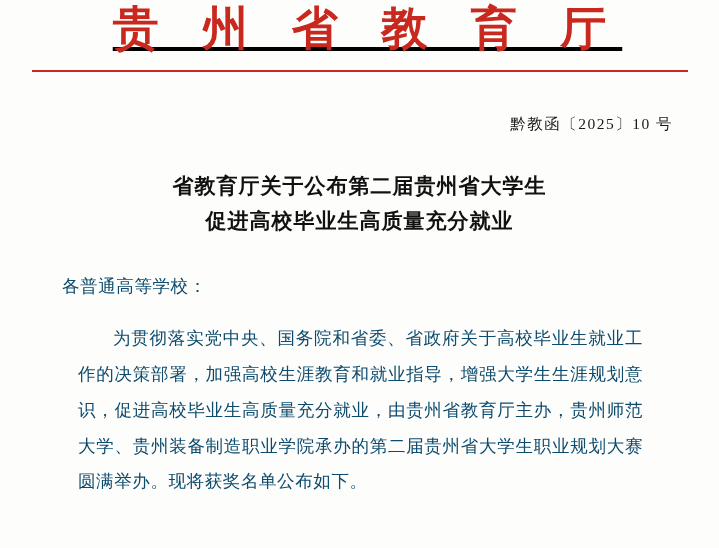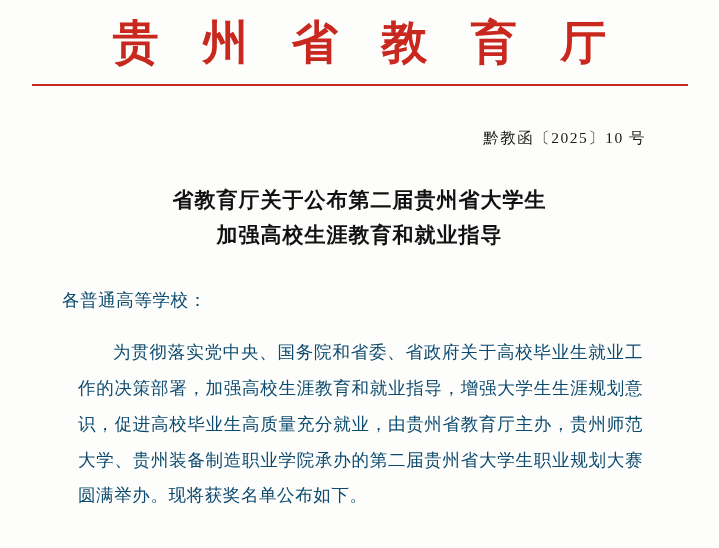--- a/index.html
+++ b/index.html
@@ -17,21 +17,22 @@
     position: relative;
     width: 719px;
     height: 548px;
     background: #fdfdfb;
     box-sizing: border-box;
   }
 
   
   .masthead {
     text-align: center;
-    padding-top: 14px;
+    padding-top: 0;
+    text-decoration: underline;
   }
   .masthead-title {
     color: #c9281f;
     font-family: "Liberation Serif", "DejaVu Serif", serif;
     font-weight: bold;
     font-size: 46px;
     letter-spacing: 16px;
     text-indent: 16px;
     line-height: 1.25;
     white-space: nowrap;
@@ -39,21 +40,21 @@
   .masthead-rule {
     margin: 12px auto 0 auto;
     width: 656px;
     height: 2px;
     background: #c9281f;
   }
 
   
   .docnum-row {
     margin-top: 42px;
-    padding-right: 73px;
+    padding-right: 46px;
     text-align: right;
     font-size: 15.5px;
     color: #1a1a1a;
     letter-spacing: 1.5px;
     font-family: "Liberation Serif", "DejaVu Serif", serif;
   }
 
   
   .doc-title {
     margin-top: 34px;
@@ -94,21 +95,21 @@
 
   <div class="masthead">
     <div class="masthead-title">贵 州 省 教 育 厅</div>
     <div class="masthead-rule"></div>
   </div>
 
   <div class="docnum-row">黔教函〔2025〕10 号</div>
 
   <div class="doc-title">
     <span class="line">省教育厅关于公布第二届贵州省大学生</span>
-    <span class="line">加强高校生涯教育和就业指导</span>
+    <span class="line">促进高校毕业生高质量充分就业</span>
   </div>
 
   <div class="body-text">
     <div class="salutation">各普通高等学校：</div>
     <p class="para">为贯彻落实党中央、国务院和省委、省政府关于高校毕业生就业工作的决策部署，加强高校生涯教育和就业指导，增强大学生生涯规划意识，促进高校毕业生高质量充分就业，由贵州省教育厅主办，贵州师范大学、贵州装备制造职业学院承办的第二届贵州省大学生职业规划大赛圆满举办。现将获奖名单公布如下。</p>
   </div>
 
 </div>
 
 </body></html>

